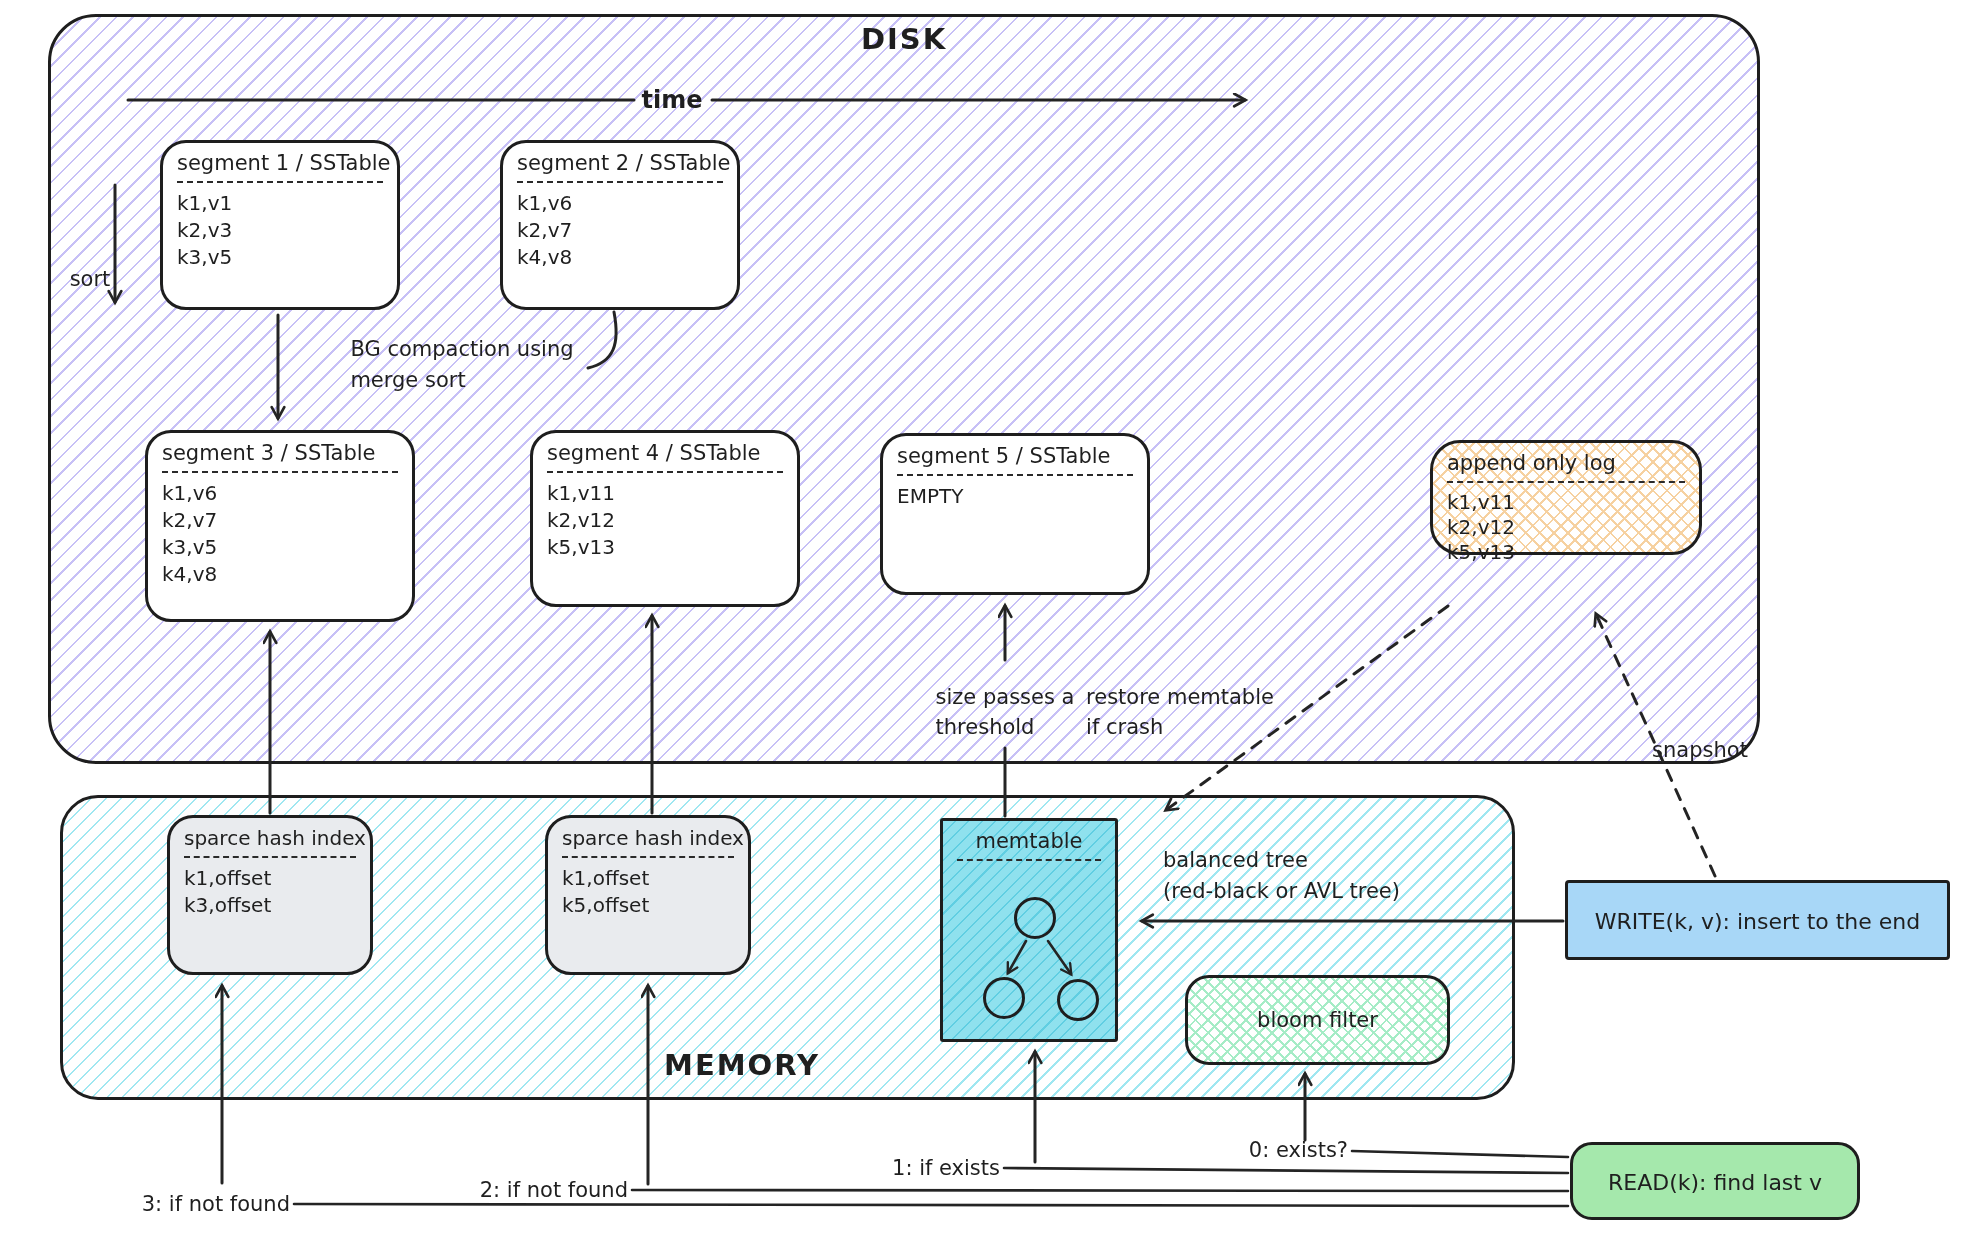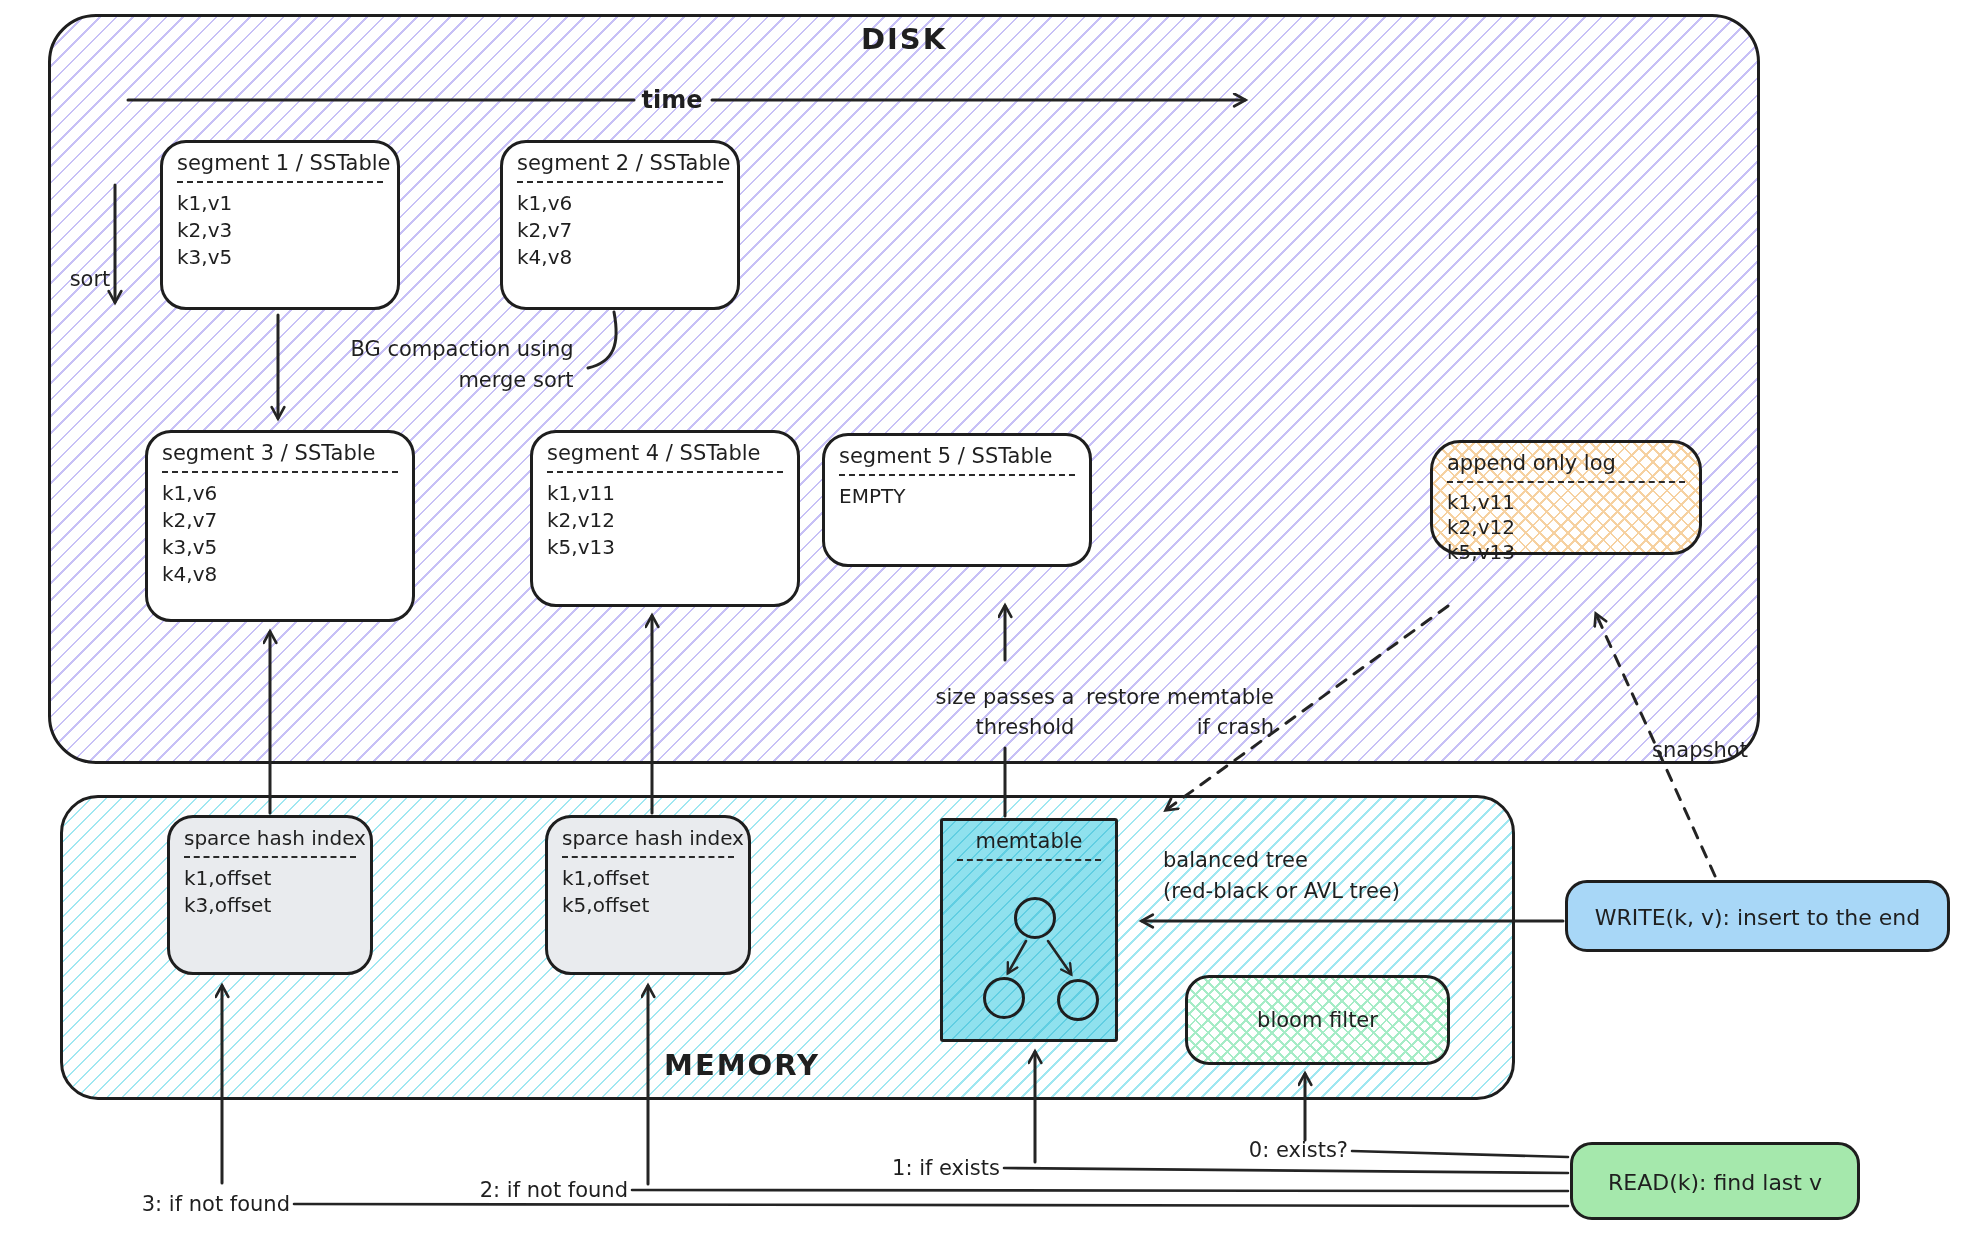--- a/index.html
+++ b/index.html
@@ -23,21 +23,21 @@
   .node{
     position:absolute;border:3px solid #1e1e1e;border-radius:26px;background:#ffffff;
     box-sizing:border-box;padding:8px 14px 6px 14px;font-size:20px;
   }
   .node-title{font-size:21px;padding-bottom:6px;border-bottom:2.5px dashed #2a2a2a;white-space:nowrap;}
   .node-rows{padding-top:7px;line-height:27px;white-space:nowrap;}
   #seg1{left:160px;top:140px;width:240px;height:170px;}
   #seg2{left:500px;top:140px;width:240px;height:170px;}
   #seg3{left:145px;top:430px;width:270px;height:192px;}
   #seg4{left:530px;top:430px;width:270px;height:177px;}
-  #seg5{left:822px;top:433px;width:270px;height:134px;}
+  #seg5{left:880px;top:433px;width:270px;height:162px;}
   #applog{
     left:1430px;top:440px;width:272px;height:115px;border-radius:30px;
     background-image:
       repeating-linear-gradient(45deg,rgba(255,255,255,0) 0px,rgba(255,255,255,0) 8px,#f6d1a0 8px,#f6d1a0 10px),
       repeating-linear-gradient(135deg,rgba(255,255,255,0) 0px,rgba(255,255,255,0) 8px,#f6d1a0 8px,#f6d1a0 10px);
   }
   #applog .node-rows{line-height:25px;}
   #hash1{left:167px;top:815px;width:206px;height:160px;background:#e9ebee;}
   #hash2{left:545px;top:815px;width:206px;height:160px;background:#e9ebee;}
   .hash .node-title{font-size:20px;}
@@ -48,30 +48,30 @@
   }
   #memtable .node-title{text-align:center;}
   #bloom{
     left:1185px;top:975px;width:265px;height:90px;border-radius:24px;
     background-image:
       repeating-linear-gradient(45deg,rgba(255,255,255,0) 0px,rgba(255,255,255,0) 7px,#a5ecc6 7px,#a5ecc6 9px),
       repeating-linear-gradient(135deg,rgba(255,255,255,0) 0px,rgba(255,255,255,0) 7px,#a5ecc6 7px,#a5ecc6 9px);
     display:flex;align-items:center;justify-content:center;font-size:21px;
   }
   #write{
-    left:1565px;top:880px;width:385px;height:72px;border-radius:22px;background:#a8d7f7;
+    left:1565px;top:880px;width:385px;height:80px;border-radius:4px;background:#a8d7f7;
     display:flex;align-items:center;justify-content:center;font-size:22px;white-space:nowrap;
   }
   #read{
     left:1570px;top:1142px;width:290px;height:78px;border-radius:22px;background:#a5e8ac;
     display:flex;align-items:center;justify-content:center;font-size:22px;white-space:nowrap;
   }
   
   .lbl{position:absolute;font-size:21px;white-space:nowrap;}
-  .center{transform:translate(-50%,-50%);text-align:right;}
+  .center{transform:translate(-50%,-50%);text-align:left;}
   #lbl-time{left:672px;top:100px;font-size:24px;font-weight:bold;}
   #lbl-sort{left:90px;top:243px;margin-top:36px;}
   #lbl-compaction{left:462px;top:365px;line-height:31px;}
   #lbl-threshold{left:1005px;top:712px;line-height:30px;}
   #lbl-restore{left:1180px;top:712px;line-height:30px;}
   #lbl-snapshot{left:1700px;top:750px;}
   #lbl-balanced{left:1163px;top:845px;line-height:31px;}
   .step{position:absolute;transform:translate(-100%,-50%);font-size:21px;white-space:nowrap;}
   #step0{left:1348px;top:1150px;}
   #step1{left:1000px;top:1168px;}

